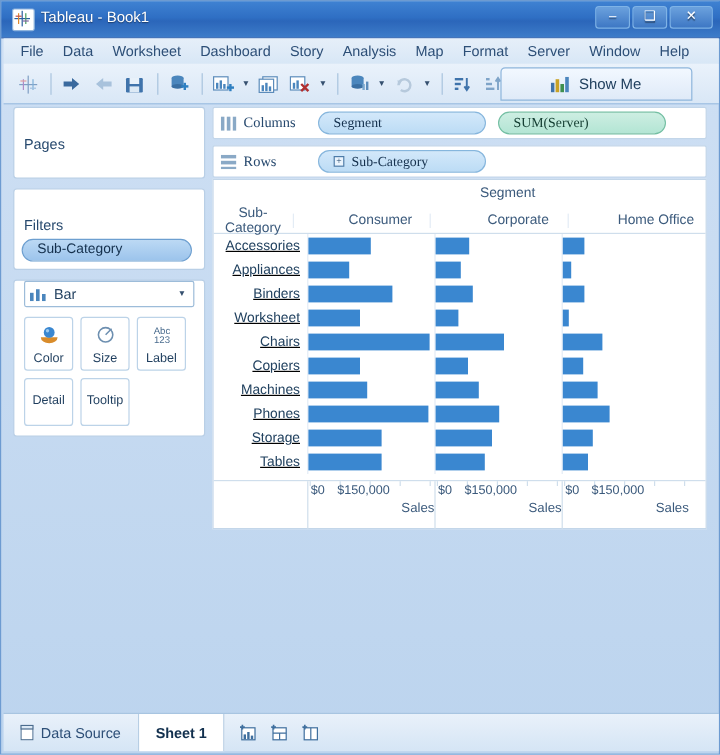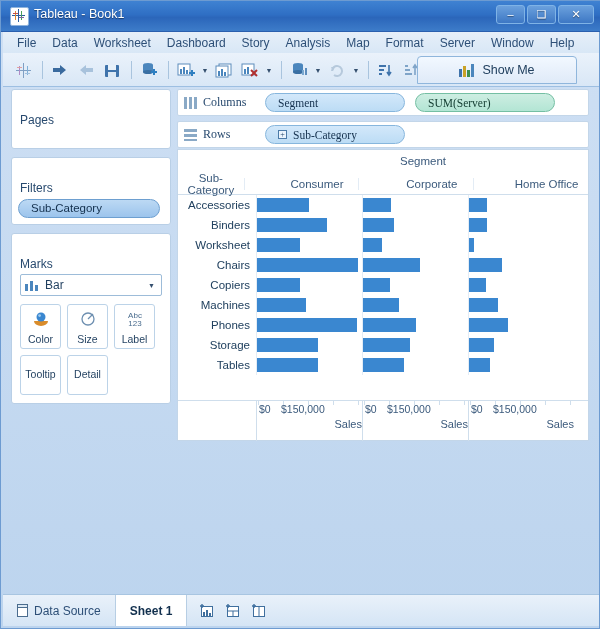--- a/index.html
+++ b/index.html
@@ -152,21 +152,21 @@
   .colhdr{
     position:absolute;left:0;top:24px;width:410px;height:20px;
     display:flex;align-items:center;
     border-bottom:1px solid #cfdeec;
   }
   .colhdr .ch{
     font-size:11.5px;color:#3b5a7c;text-align:center;
   }
   .ch-sub{width:84px;}
   .ch-seg{width:106px;border-left:1px solid #e3ecf5;padding-left:31px;}
-  .rows{position:absolute;left:0;top:45px;width:410px;}
+  .rows{position:absolute;left:0;top:45px;width:410px;text-decoration:underline;}
   .row{display:flex;align-items:center;height:20px;}
   .rowlab{
     width:78px;text-align:right;padding-right:6px;
     font-size:11.5px;color:#21415f;box-sizing:border-box;
   }
   .panel{
     width:106px;height:20px;position:relative;
     border-left:1px solid #e3ecf5;box-sizing:border-box;
   }
   .bar{
@@ -367,21 +367,20 @@
     </div>
 
     <div class="card" id="filters-card">
       <div class="card-title">Filters</div>
       <div class="card-body">
         <span class="pill" style="width:142px;margin-left:-2px;">Sub-Category</span>
       </div>
     </div>
 
     <div class="card">
-      <div class="card-title">Marks</div>
       <div class="card-body">
         <div class="marks-select">
           <span>
             <svg width="14" height="12" viewBox="0 0 14 12">
               <rect x="0" y="5" width="3" height="7" fill="#4b86bd"></rect>
               <rect x="5" y="2" width="3" height="10" fill="#4b86bd"></rect>
               <rect x="10" y="6" width="3" height="6" fill="#4b86bd"></rect>
             </svg>
           </span>
           <span class="marks-label">Bar</span>
@@ -411,24 +410,24 @@
           <div class="mbtn">
             <span class="mico">
               <svg width="24" height="20" viewBox="0 0 24 20">
                 <text x="12" y="9" font-size="8" fill="#4a6c8e" text-anchor="middle" font-family="Liberation Sans">Abc</text>
                 <text x="12" y="17" font-size="8" fill="#4a6c8e" text-anchor="middle" font-family="Liberation Sans">123</text>
               </svg>
             </span>
             <span class="mlab">Label</span>
           </div>
           <div class="mbtn small">
+            <span class="mlab">Detail</span>
+          </div>
+          <div class="mbtn small">
             <span class="mlab">Tooltip</span>
-          </div>
-          <div class="mbtn small">
-            <span class="mlab">Detail</span>
           </div>
         </div>
       </div>
     </div>
   </div>
 
   <div class="shelfwrap">
     <div class="shelf">
       <span>
         <svg width="13" height="12" viewBox="0 0 13 12">
@@ -472,20 +471,32 @@
         <div class="row">
           <div class="rowlab">Accessories</div>
           <div class="panel">
             <div class="bar" style="width: 52px; background: rgb(58, 135, 208);"></div>
           </div>
           <div class="panel">
             <div class="bar" style="width: 27.5px; background: rgb(58, 135, 208);"></div>
           </div>
           <div class="panel">
             <div class="bar" style="width: 17.5px; background: rgb(58, 135, 208);"></div>
+          </div>
+        </div>
+        <div class="row">
+          <div class="rowlab">Appliances</div>
+          <div class="panel">
+            <div class="bar" style="width: 33.5px; background: rgb(58, 135, 208);"></div>
+          </div>
+          <div class="panel">
+            <div class="bar" style="width: 20.5px; background: rgb(58, 135, 208);"></div>
+          </div>
+          <div class="panel">
+            <div class="bar" style="width: 7px; background: rgb(58, 135, 208);"></div>
           </div>
         </div>
         <div class="row">
           <div class="rowlab">Binders</div>
           <div class="panel">
             <div class="bar" style="width: 70px; background: rgb(58, 135, 208);"></div>
           </div>
           <div class="panel">
             <div class="bar" style="width: 30.5px; background: rgb(58, 135, 208);"></div>
           </div>

